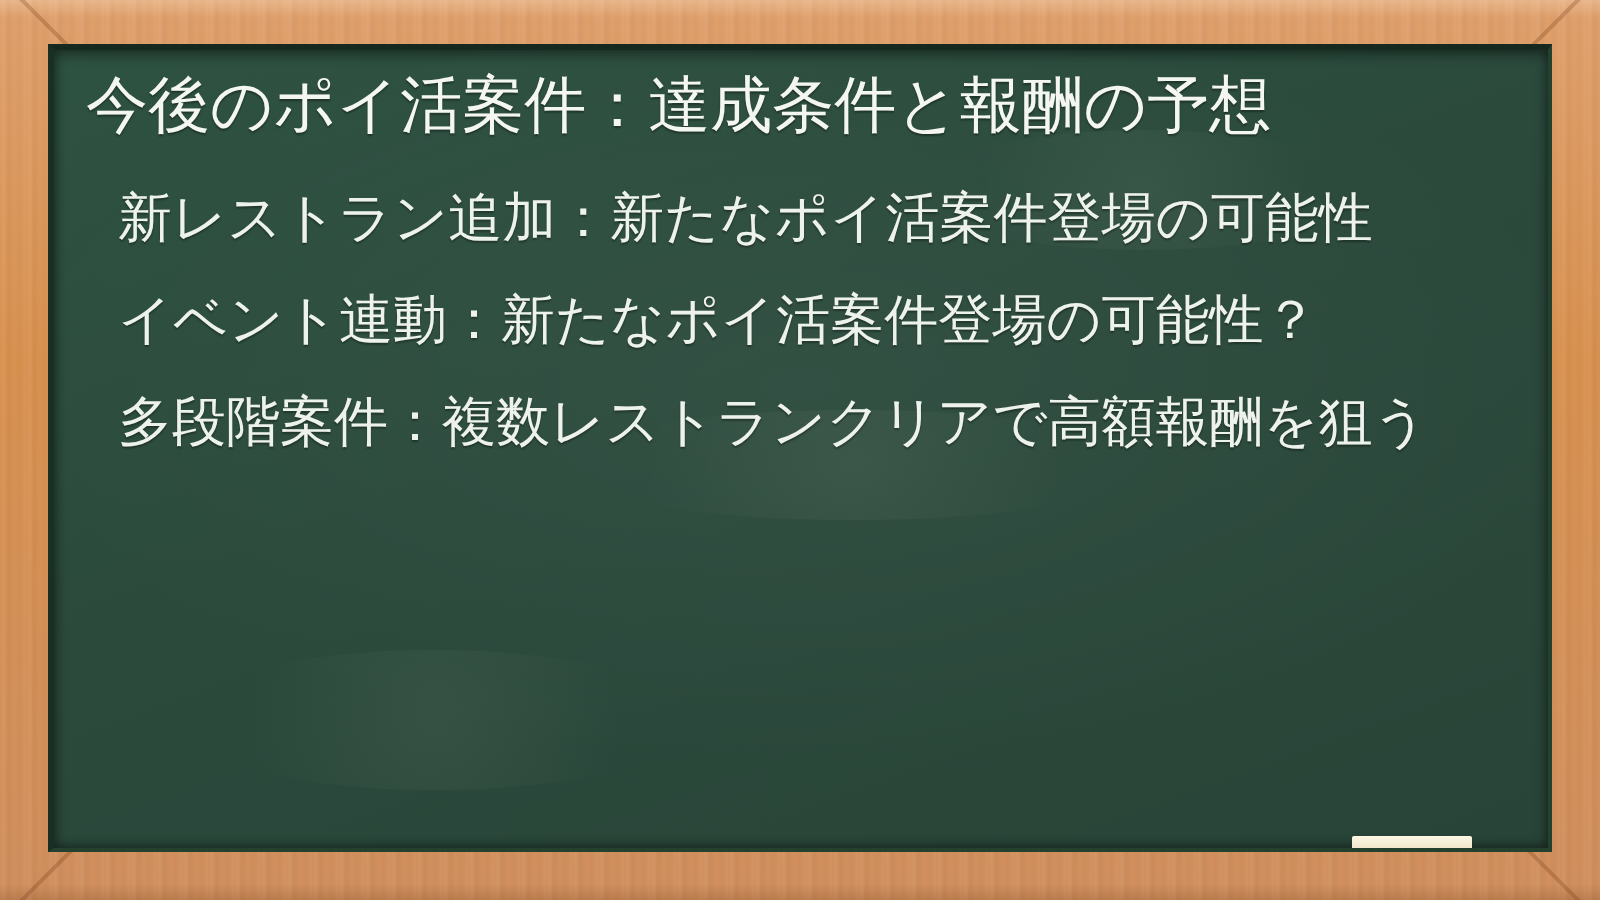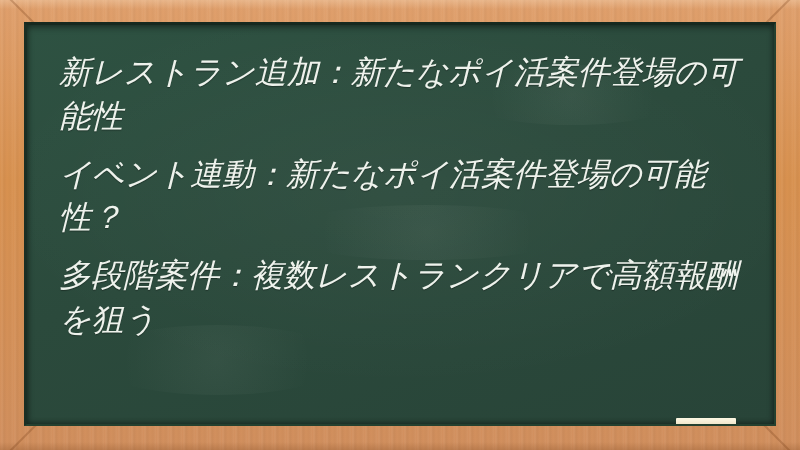--- a/index.html
+++ b/index.html
@@ -117,26 +117,25 @@
     padding: 0 4px;
   }
 
   #bullet-list {
     list-style: none;
     margin: 18px 0 0 0;
     padding: 0 0 0 20px;
   }
   #bullet-list li {
     color: #eef2ec;
-    font-size: 32px;
+    font-size: 27px;
     line-height: 1.37;
     font-weight: 400;
     margin: 0 0 14px 0;
     text-shadow: 0 1px 1px rgba(0,0,0,0.33);
-    font-style: italic;
   }
   #bullet-list li:last-child { margin-bottom: 0; }
 
   
   #chalk-piece {
     position: absolute;
     left: 649px;
     top: 393px;
     width: 60px;
     height: 9px;
@@ -158,20 +157,21 @@
   <div class="miter br"></div>
 
   <div id="board">
 
     <div class="dust d1"></div>
     <div class="dust d2"></div>
     <div class="dust d3"></div>
 
     <div id="content">
 
+      <h1 id="title">今後のポイ活案件：達成条件と報酬の予想</h1>
 
       <ul id="bullet-list">
         <li>新レストラン追加：新たなポイ活案件登場の可能性</li>
         <li>イベント連動：新たなポイ活案件登場の可能性？</li>
         <li>多段階案件：複数レストランクリアで高額報酬を狙う</li>
       </ul>
 
     </div>
 
     <div id="chalk-piece"></div>

